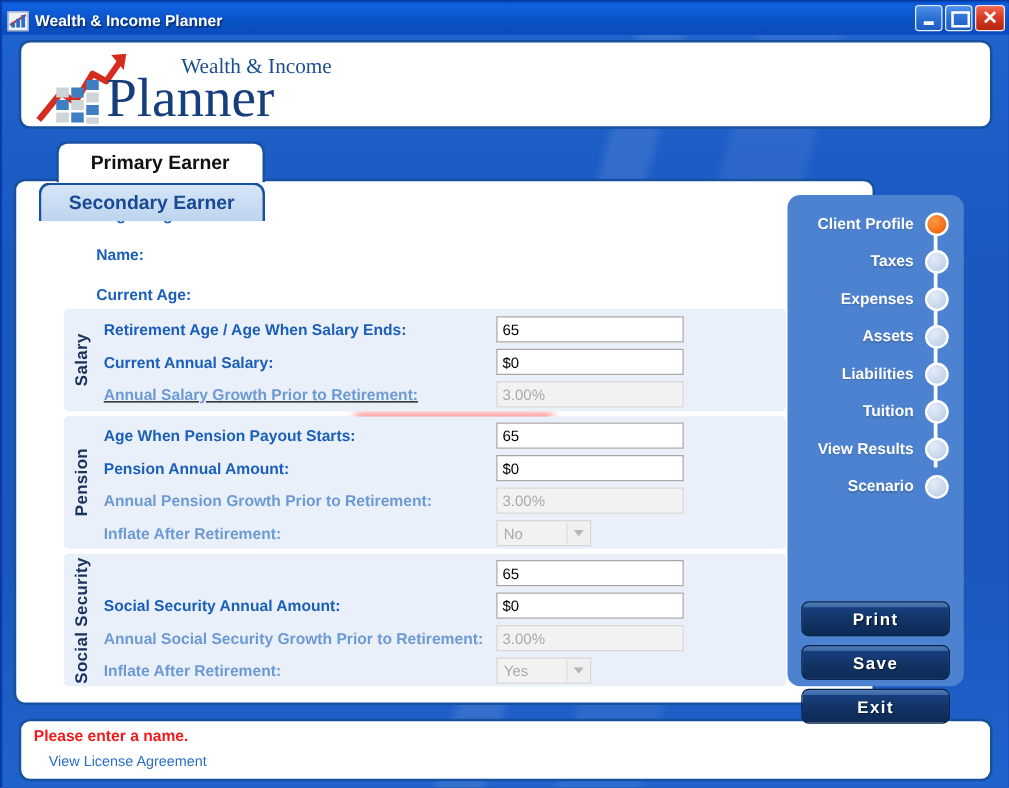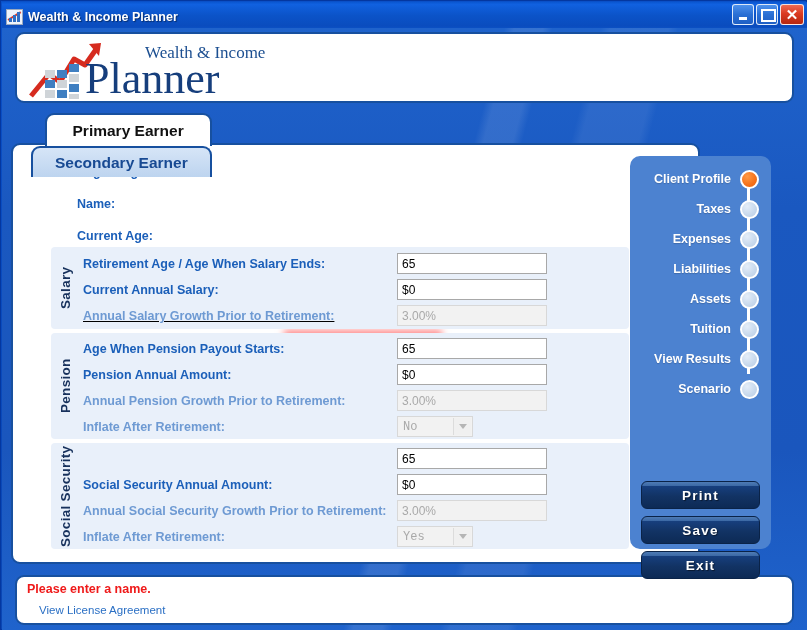--- a/index.html
+++ b/index.html
@@ -152,21 +152,21 @@
   }
   .inp.error {
     border: 3px solid #ff2020;
     box-shadow: 0 0 7px 3px rgba(255,40,40,.55);
     height: 25px;
   }
   .sel {
     height: 21px; width: 76px;
     background: #f2f2f2; border: 1px solid #d8d8d8;
     display: flex; align-items: center; position: relative;
-    font-size: 12px; color: #a9a9a9; padding-left: 5px; font-family: Liberation Mono, monospace;
+    font-size: 12px; color: #a9a9a9; padding-left: 5px;
   }
   .sel .arrowbox {
     position: absolute; right: 1px; top: 1px; width: 18px; height: 17px;
     background: #f0f0f0; border-left: 1px solid #dcdcdc;
     display: flex; align-items: center; justify-content: center;
   }
   .sel .arrowbox::after {
     content: ""; border-left: 4px solid transparent; border-right: 4px solid transparent;
     border-top: 5px solid #b5b5b5;
   }
@@ -404,25 +404,25 @@
       </div>
       <div class="step">
         <span class="step-label">Taxes</span>
         <span class="dot"></span>
       </div>
       <div class="step">
         <span class="step-label">Expenses</span>
         <span class="dot"></span>
       </div>
       <div class="step">
+        <span class="step-label">Assets</span>
+        <span class="dot"></span>
+      </div>
+      <div class="step">
         <span class="step-label">Liabilities</span>
-        <span class="dot"></span>
-      </div>
-      <div class="step">
-        <span class="step-label">Assets</span>
         <span class="dot"></span>
       </div>
       <div class="step">
         <span class="step-label">Tuition</span>
         <span class="dot"></span>
       </div>
       <div class="step">
         <span class="step-label">View Results</span>
         <span class="dot"></span>
       </div>

